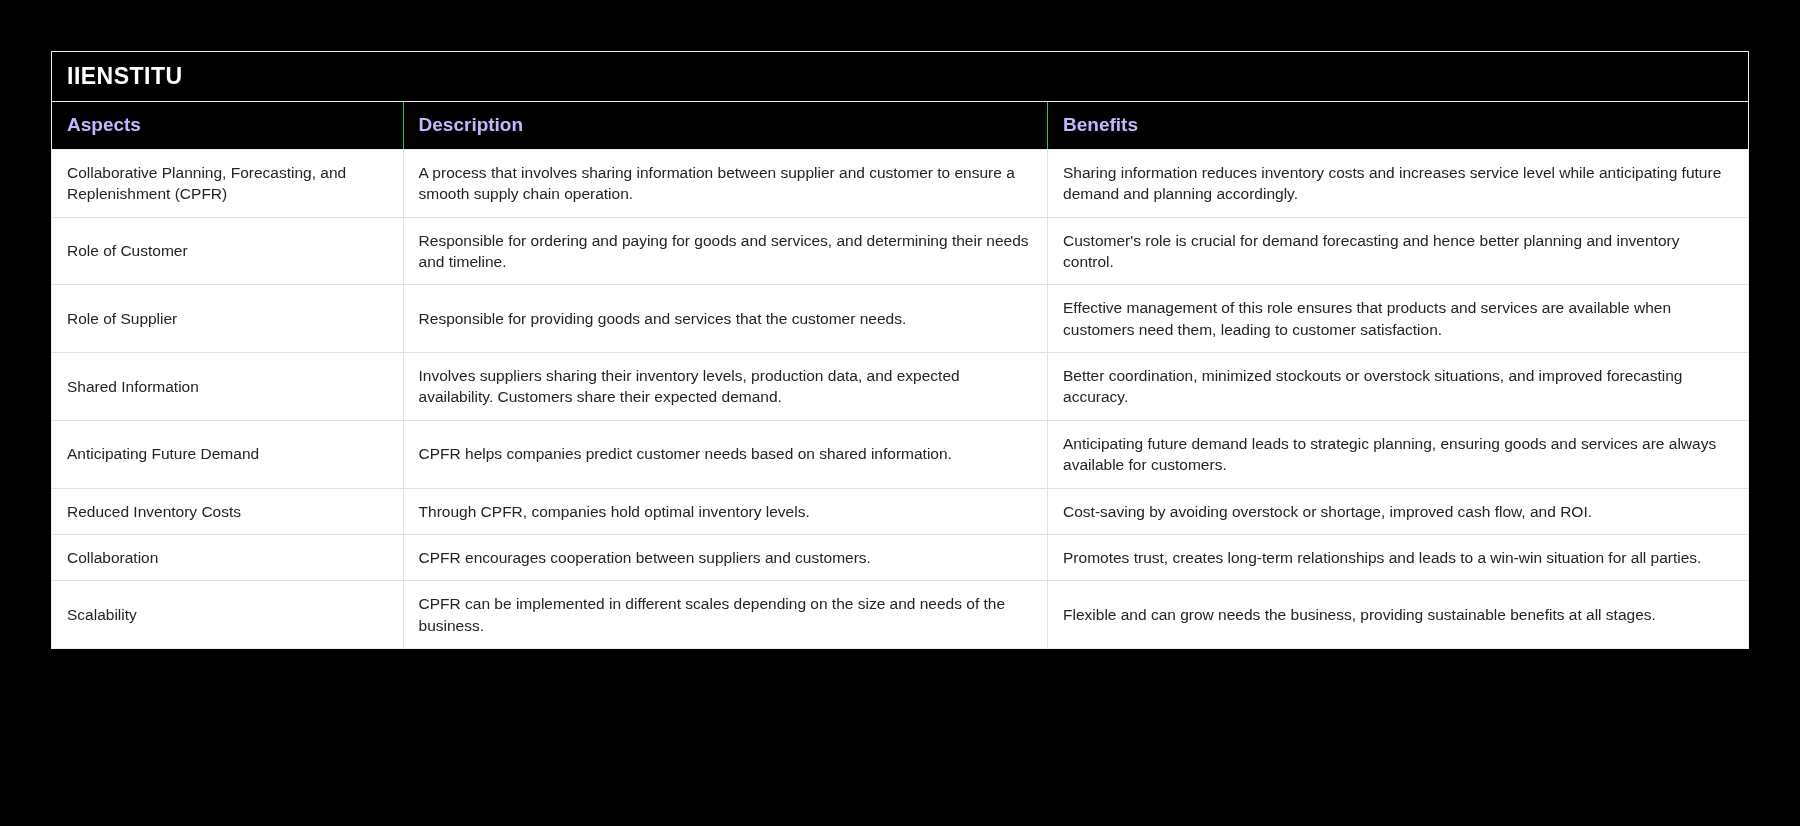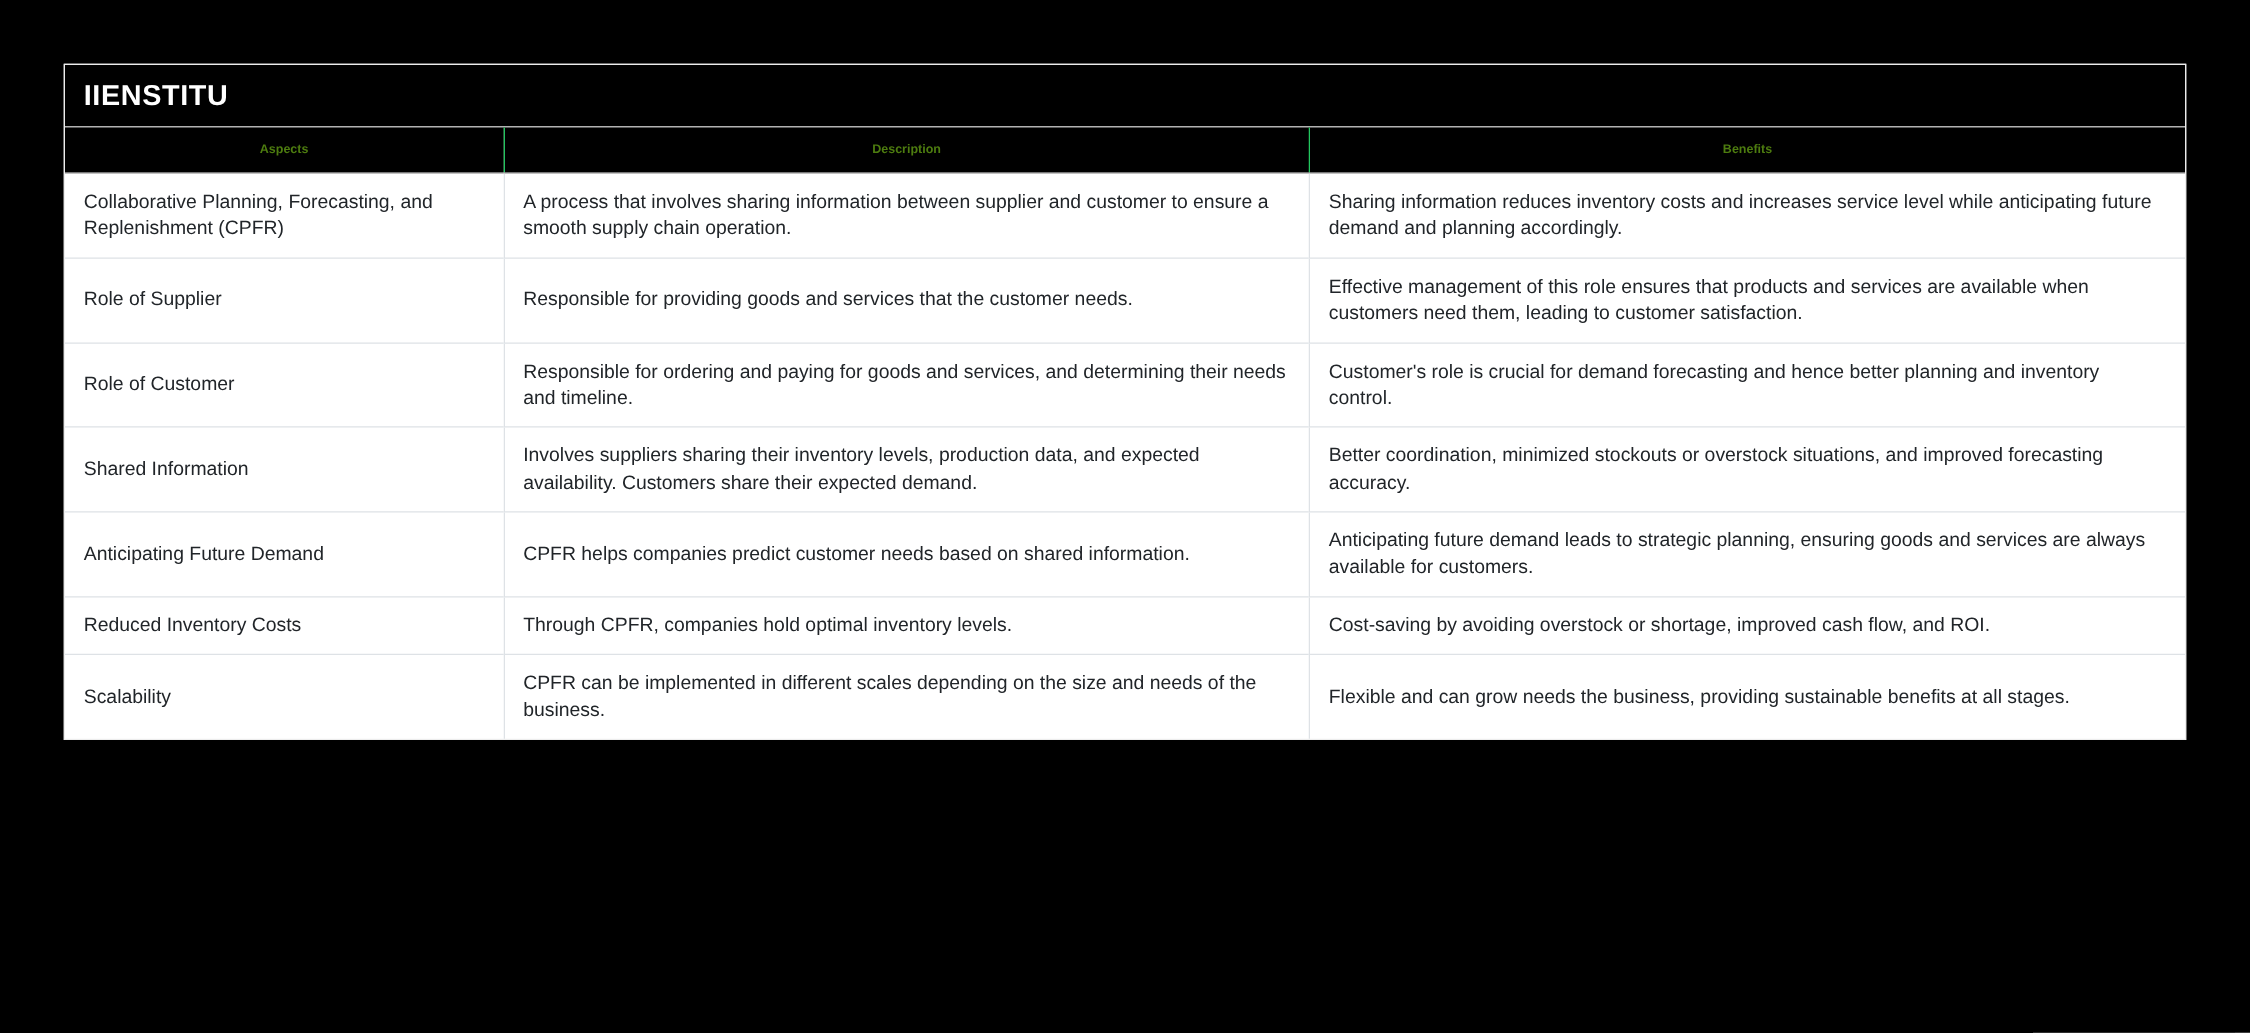--- a/index.html
+++ b/index.html
@@ -39,23 +39,23 @@
     border-bottom: 1px solid #ededed;
     box-sizing: border-box;
   }
   table.data-table {
     width: 100%;
     border-collapse: collapse;
     table-layout: fixed;
   }
   table.data-table thead th {
     background: #000000;
-    color: #4d7c0f;
-    text-align: center;
-    font-size: 10px;
+    color: #c4b5fd;
+    text-align: left;
+    font-size: 19px;
     font-weight: 700;
     padding: 12px 15px;
     line-height: 1.2;
     border-bottom: 1px solid #ededed;
   }
   table.data-table thead th + th {
     border-left: 1px solid #22c55e;
   }
   table.data-table tbody td {
     color: #212529;
@@ -99,45 +99,50 @@
           <th>Benefits</th>
         </tr>
       </thead>
       <tbody>
           <tr>
             <td>Collaborative Planning, Forecasting, and Replenishment (CPFR)</td>
             <td>A process that involves sharing information between supplier and customer to ensure a smooth supply chain operation.</td>
             <td>Sharing information reduces inventory costs and increases service level while anticipating future demand and planning accordingly.</td>
           </tr>
           <tr>
+            <td>Role of Customer</td>
+            <td>Responsible for ordering and paying for goods and services, and determining their needs and timeline.</td>
+            <td>Customer's role is crucial for demand forecasting and hence better planning and inventory control.</td>
+          </tr>
+          <tr>
             <td>Role of Supplier</td>
             <td>Responsible for providing goods and services that the customer needs.</td>
             <td>Effective management of this role ensures that products and services are available when customers need them, leading to customer satisfaction.</td>
-          </tr>
-          <tr>
-            <td>Role of Customer</td>
-            <td>Responsible for ordering and paying for goods and services, and determining their needs and timeline.</td>
-            <td>Customer's role is crucial for demand forecasting and hence better planning and inventory control.</td>
           </tr>
           <tr>
             <td>Shared Information</td>
             <td>Involves suppliers sharing their inventory levels, production data, and expected availability. Customers share their expected demand.</td>
             <td>Better coordination, minimized stockouts or overstock situations, and improved forecasting accuracy.</td>
           </tr>
           <tr>
             <td>Anticipating Future Demand</td>
             <td>CPFR helps companies predict customer needs based on shared information.</td>
             <td>Anticipating future demand leads to strategic planning, ensuring goods and services are always available for customers.</td>
           </tr>
           <tr>
             <td>Reduced Inventory Costs</td>
             <td>Through CPFR, companies hold optimal inventory levels.</td>
             <td>Cost-saving by avoiding overstock or shortage, improved cash flow, and ROI.</td>
           </tr>
           <tr>
+            <td>Collaboration</td>
+            <td>CPFR encourages cooperation between suppliers and customers.</td>
+            <td>Promotes trust, creates long-term relationships and leads to a win-win situation for all parties.</td>
+          </tr>
+          <tr>
             <td>Scalability</td>
             <td>CPFR can be implemented in different scales depending on the size and needs of the business.</td>
             <td>Flexible and can grow needs the business, providing sustainable benefits at all stages.</td>
           </tr>
         </tbody>
     </table>
 
   </div>
 </div>
 

